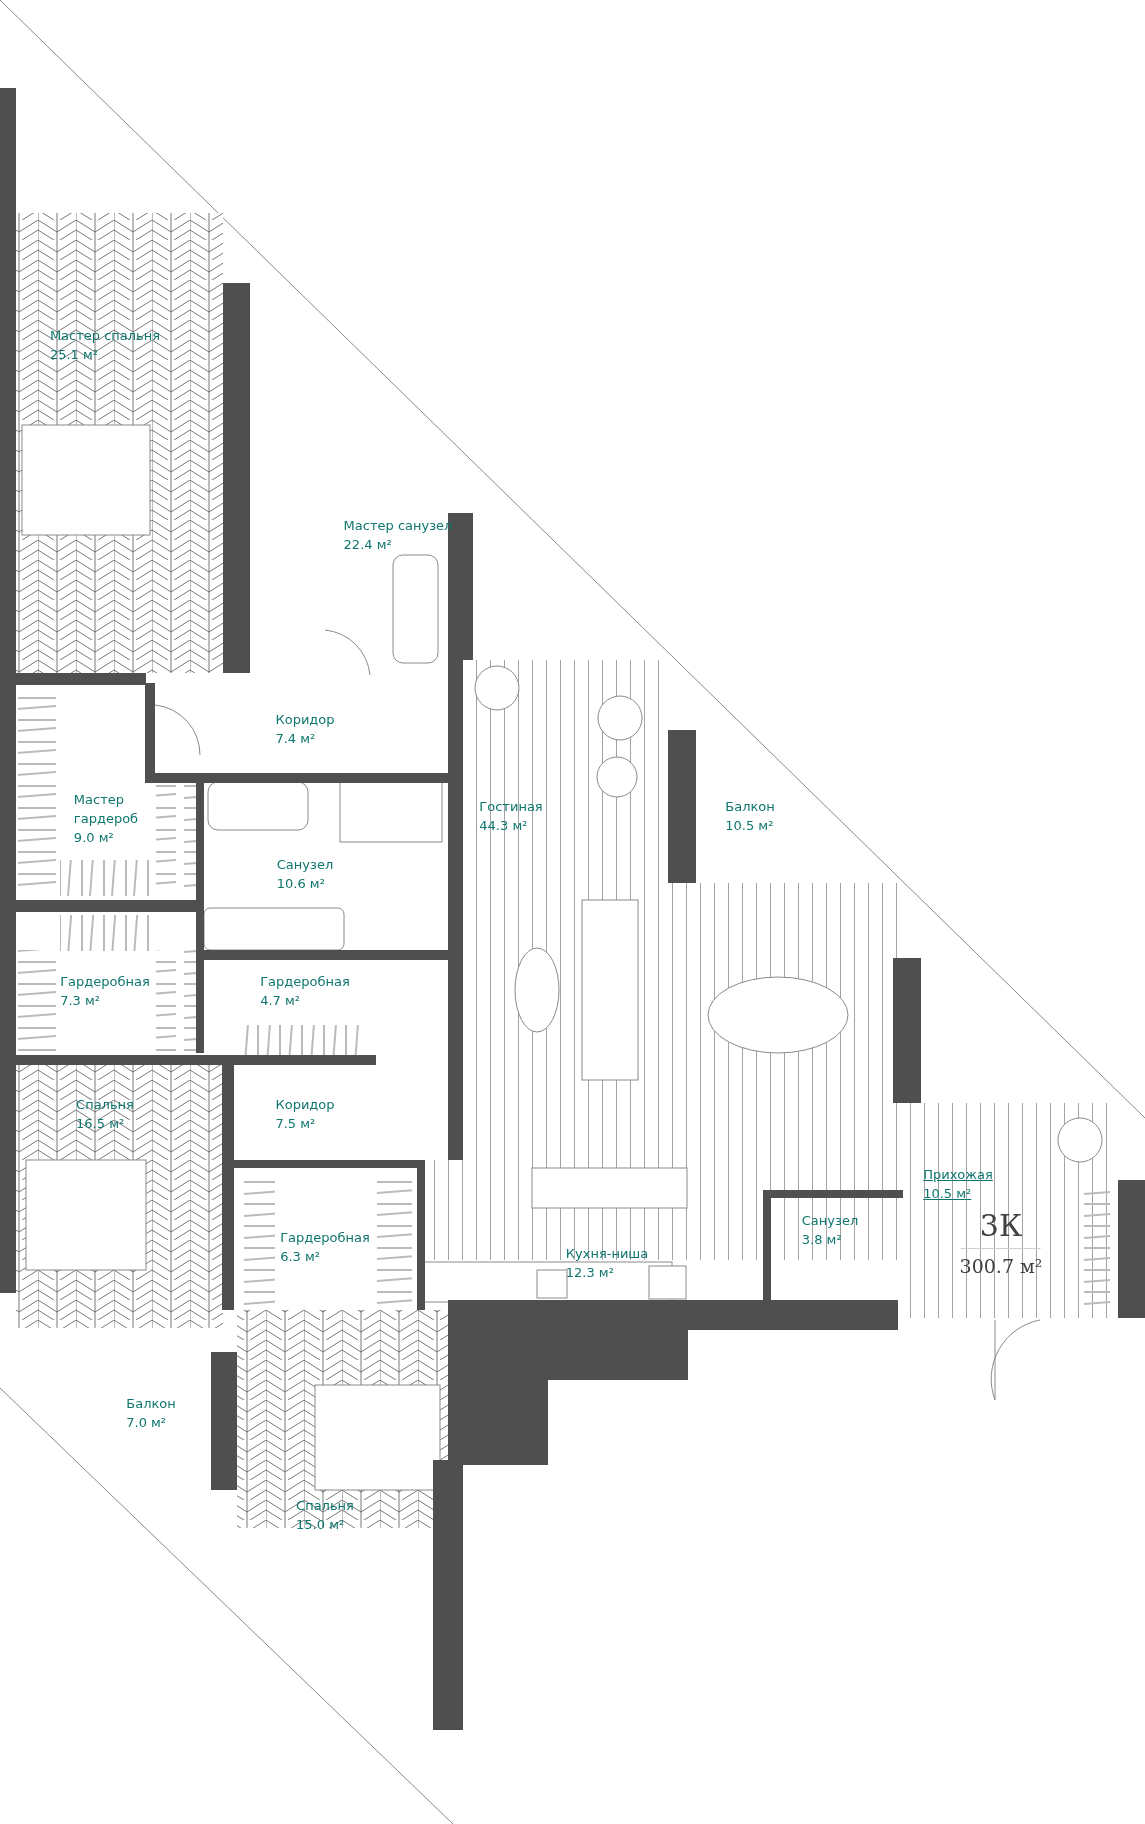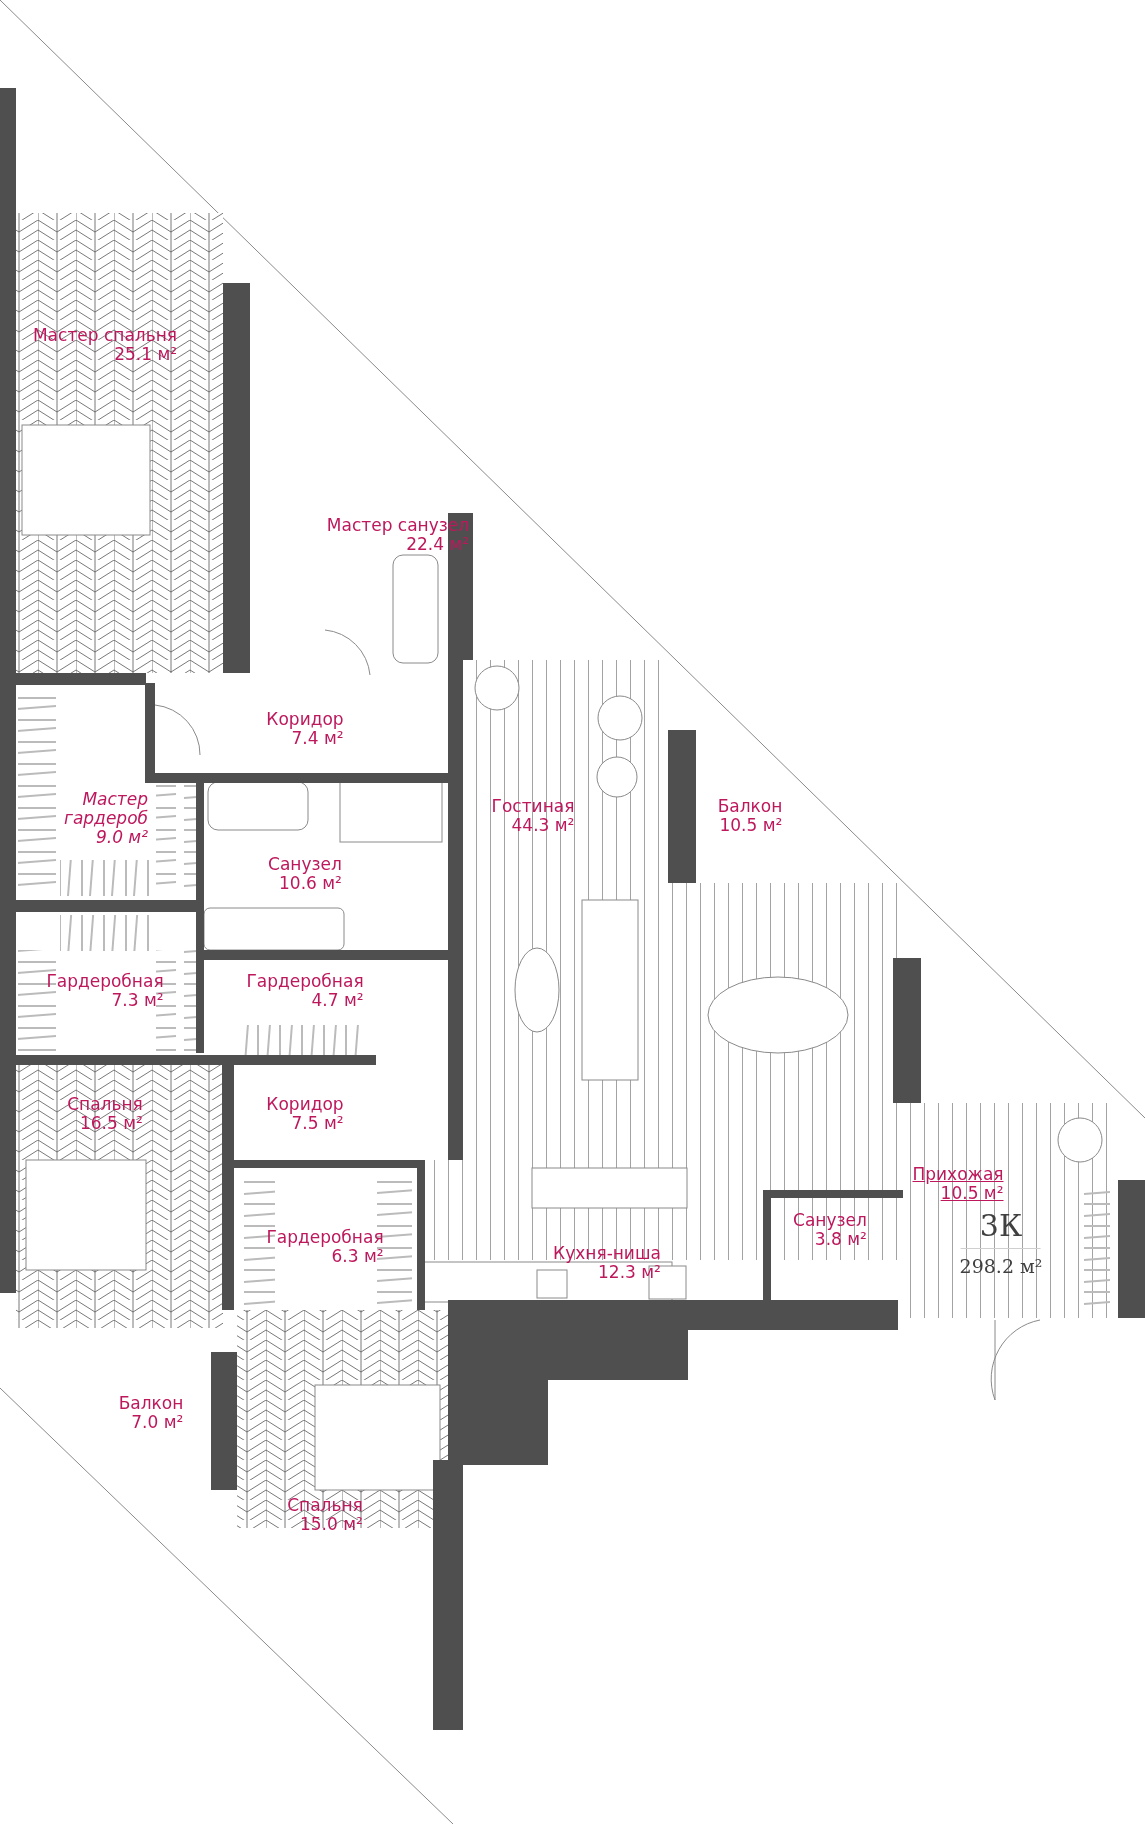--- a/index.html
+++ b/index.html
@@ -1,18 +1,18 @@
 <!DOCTYPE html>
 <html><head>
 <meta charset="utf-8">
 <style>
   html, body { margin: 0; padding: 0; background: #ffffff; }
   body { width: 1145px; height: 1824px; position: relative; overflow: hidden; font-family: "DejaVu Sans", sans-serif; }
   #plan { position: absolute; left: 0; top: 0; width: 1145px; height: 1824px; }
-  .label { position: absolute; text-align: right; color: #be185d; font-family: "DejaVu Sans", sans-serif; font-size: 17px; line-height: 19px; white-space: nowrap; transform: translateX(-50%); }
+  .label { position: absolute; text-align: left; color: #0f766e; font-family: "DejaVu Sans", sans-serif; font-size: 13px; line-height: 19px; white-space: nowrap; transform: translateX(-50%); }
   .label .name, .label .area { display: block; }
   .total { position: absolute; text-align: center; transform: translateX(-50%); font-family: "DejaVu Serif", serif; color: #404040; }
   .total .type { display: block; font-size: 30px; line-height: 36px; }
   .total .rule { display: block; width: 80px; height: 1px; background: #cfcfcf; margin: 4px auto 6px; }
   .total .sum { display: block; font-size: 19px; line-height: 22px; }
 </style>
 </head>
 <body>
 
 <svg id="plan" viewBox="0 0 1145 1824" xmlns="http://www.w3.org/2000/svg">
@@ -124,21 +124,21 @@
   <span class="area">25.1 м²</span>
 </div>
 <div class="label" style="left:356px; top:516px;margin-left:42px;">
   <span class="name">Мастер санузел</span>
   <span class="area">22.4 м²</span>
 </div>
 <div class="label" style="left:305px; top:710px;">
   <span class="name">Коридор</span>
   <span class="area">7.4 м²</span>
 </div>
-<div class="label" style="left:106px; top:790px;font-style:italic;">
+<div class="label" style="left:106px; top:790px;">
   <span class="name">Мастер</span>
   <span class="name">гардероб</span>
   <span class="area">9.0 м²</span>
 </div>
 <div class="label" style="left:305px; top:855px;">
   <span class="name">Санузел</span>
   <span class="area">10.6 м²</span>
 </div>
 <div class="label" style="left:105px; top:972px;">
   <span class="name">Гардеробная</span>
@@ -153,21 +153,21 @@
   <span class="area">16.5 м²</span>
 </div>
 <div class="label" style="left:305px; top:1095px;">
   <span class="name">Коридор</span>
   <span class="area">7.5 м²</span>
 </div>
 <div class="label" style="left:325px; top:1228px;">
   <span class="name">Гардеробная</span>
   <span class="area">6.3 м²</span>
 </div>
-<div class="label" style="left:533px; top:797px;">
+<div class="label" style="left:511px; top:797px;">
   <span class="name">Гостиная</span>
   <span class="area">44.3 м²</span>
 </div>
 <div class="label" style="left:750px; top:797px;">
   <span class="name">Балкон</span>
   <span class="area">10.5 м²</span>
 </div>
 <div class="label" style="left:607px; top:1244px;">
   <span class="name">Кухня-ниша</span>
   <span class="area">12.3 м²</span>
@@ -185,14 +185,14 @@
   <span class="area">7.0 м²</span>
 </div>
 <div class="label" style="left:325px; top:1496px;">
   <span class="name">Спальня</span>
   <span class="area">15.0 м²</span>
 </div>
 
 <div class="total" style="left:1001px; top:1208px;">
   <span class="type">3К</span>
   <span class="rule"></span>
-  <span class="sum">298.2 м²</span>
+  <span class="sum">300.7 м²</span>
 </div>
 
 </body></html>

